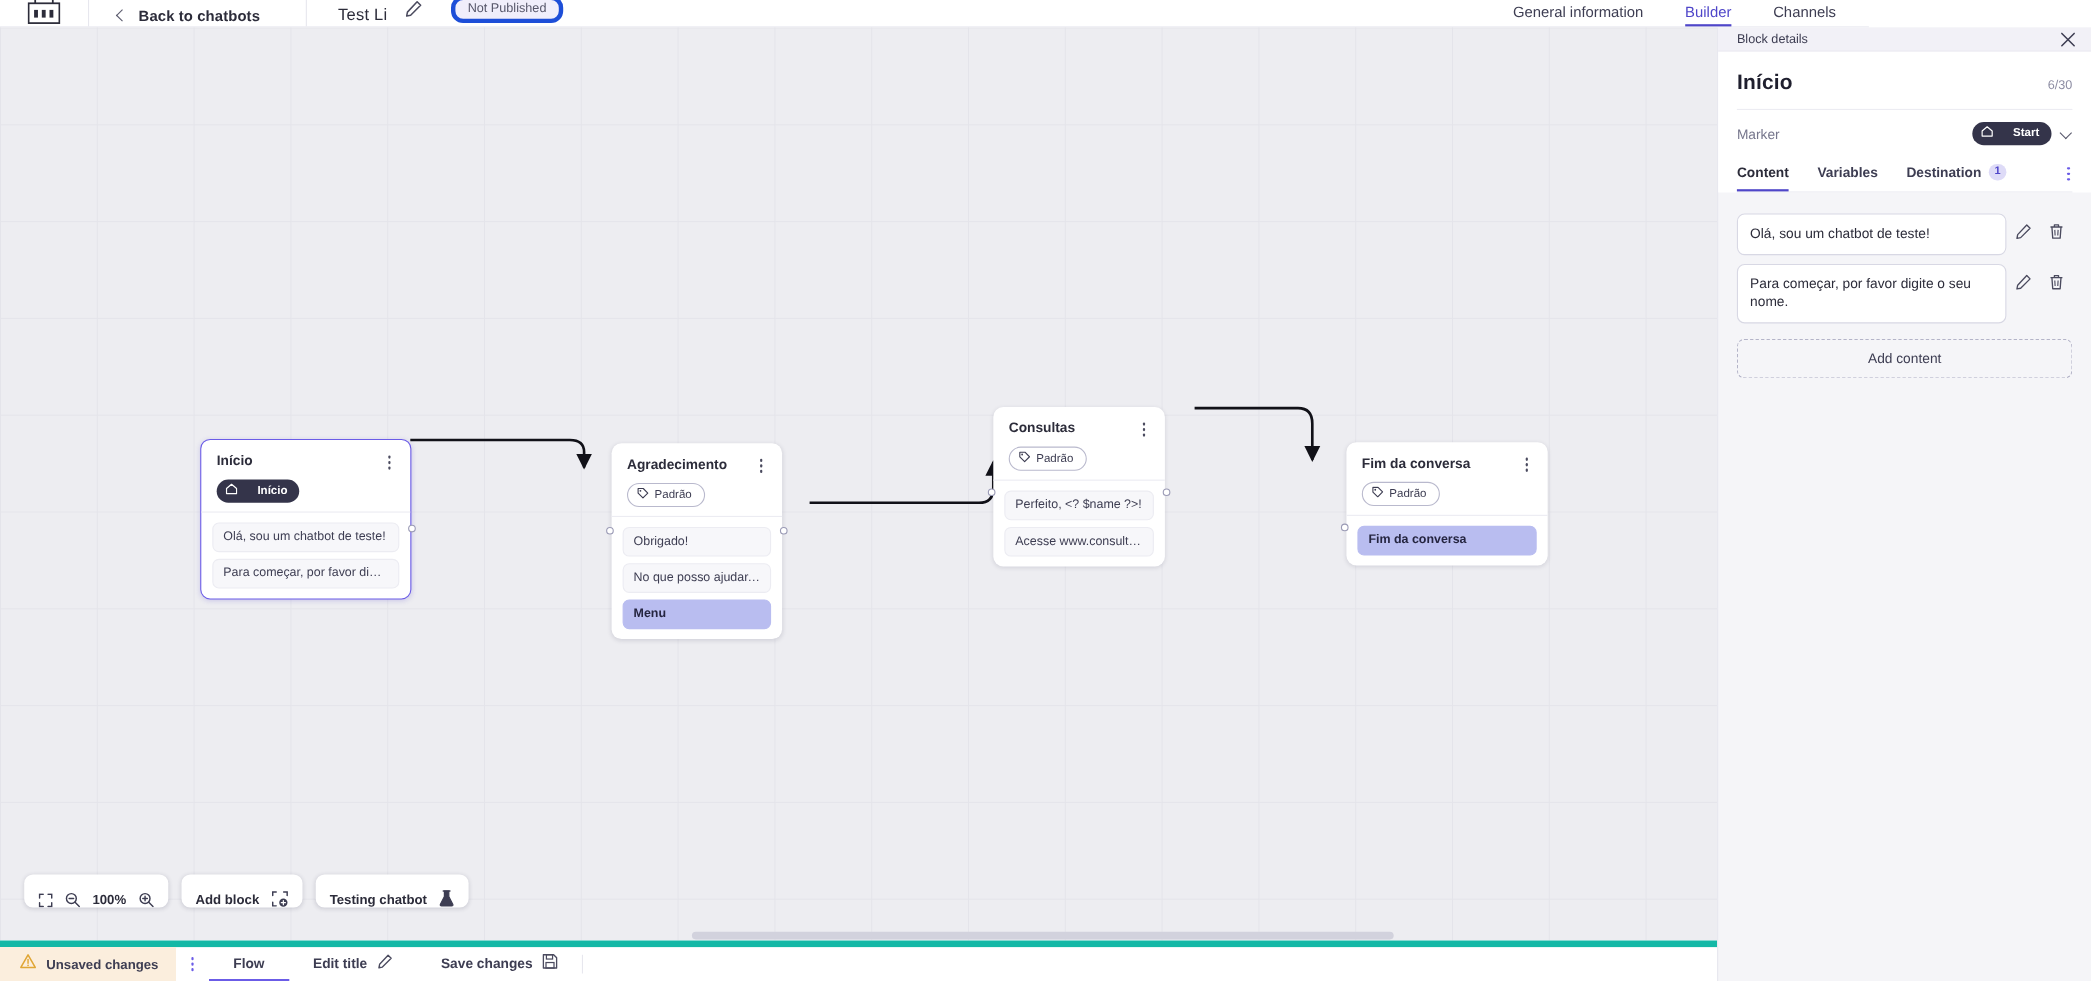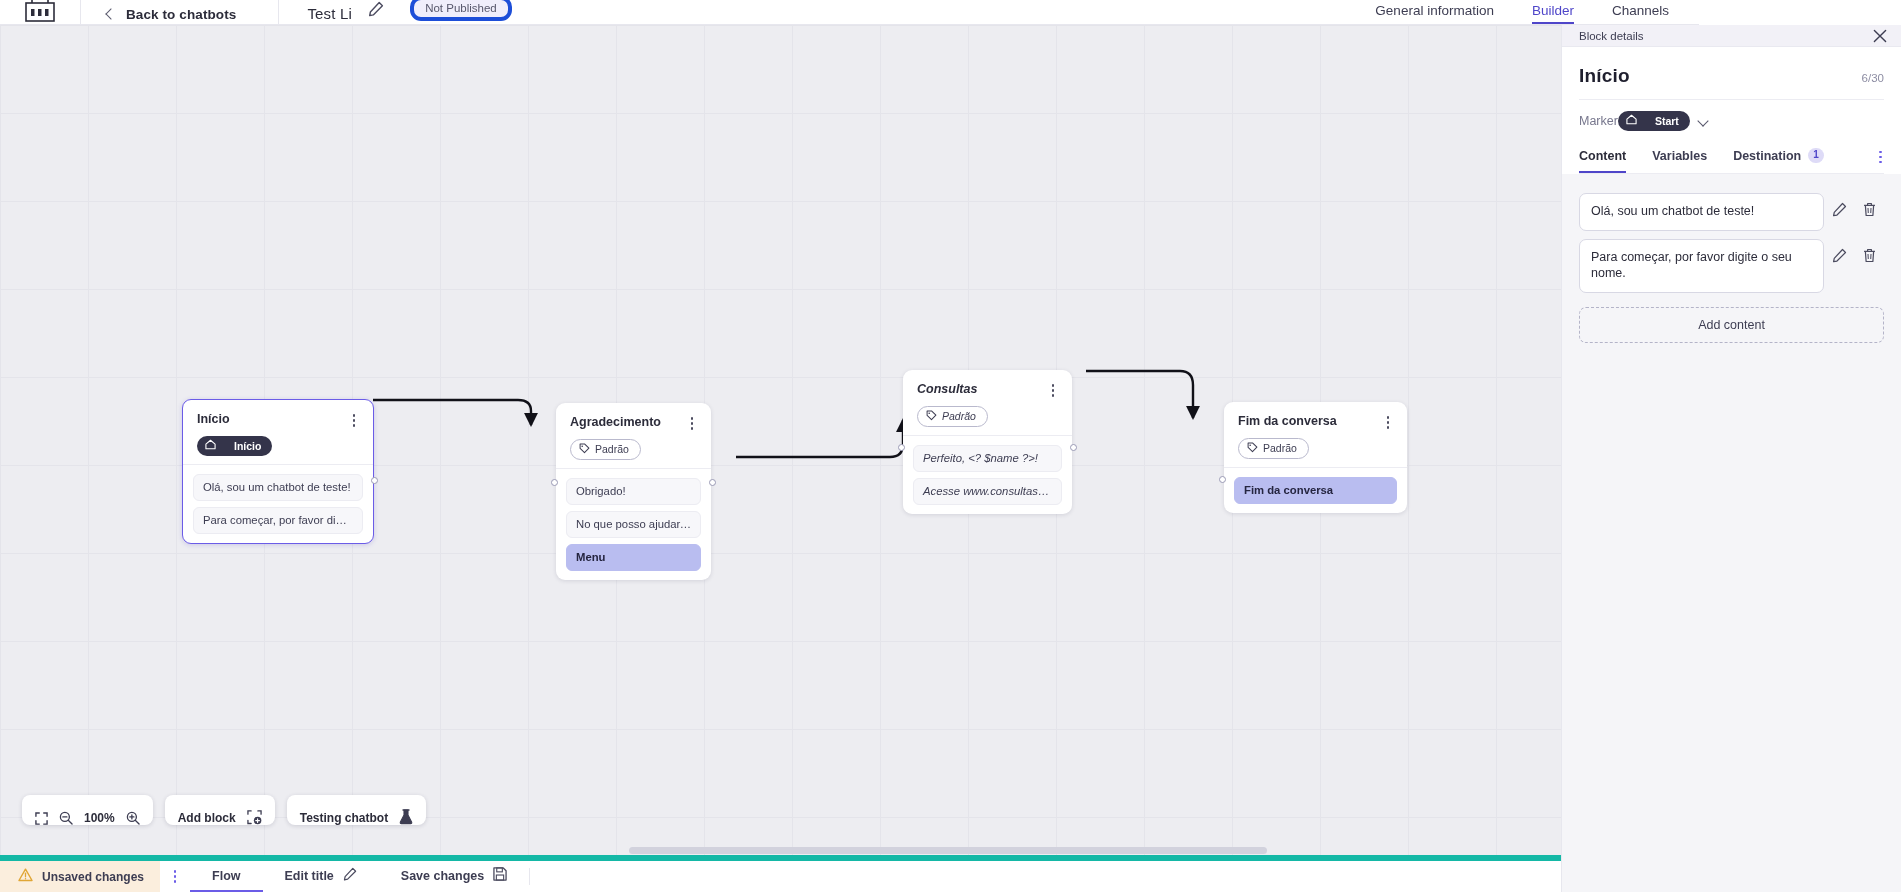--- a/index.html
+++ b/index.html
@@ -180,21 +180,21 @@
   .rp-close { cursor: pointer; display: flex; }
   .rp-body { background: #ffffff; padding: 0 17px; }
   .rp-titlerow {
     display: flex; align-items: baseline; justify-content: space-between;
     padding-top: 18px; padding-bottom: 12px;
     border-bottom: 1px solid #ececf2;
   }
   .rp-title { font-size: 19px; font-weight: 700; color: #1f1f2e; letter-spacing: .2px; }
   .rp-count { font-size: 11.5px; color: #8d8da3; }
   .rp-markerrow {
-    display: flex; align-items: center; 
+    display: flex; align-items: center; justify-content: space-between;
     padding-top: 11px; padding-bottom: 10px;
   }
   .rp-marker-lbl { font-size: 12.5px; color: #77778d; }
   .rp-marker-ctl { display: flex; align-items: center; gap: 8px; cursor: pointer; }
   .chev-dn { width: 11px; height: 11px; position: relative; }
   .chev-dn::before {
     content:''; position:absolute; left:1px; top:1px; width:7px; height:7px;
     border-right:1.6px solid #57576b; border-bottom:1.6px solid #57576b;
     transform: rotate(45deg);
   }
@@ -334,21 +334,21 @@
       <div class="node-items-sep"></div>
       <div class="node-items">
         <div class="node-item">Obrigado!</div>
         <div class="node-item">No que posso ajudar, &lt;? $name ...</div>
         <div class="node-item accent">Menu</div>
       </div>
       <span class="port" style="left:-5px; top:76px;"></span>
       <span class="port" style="right:-5px; top:76px;"></span>
     </div>
 
-    <div class="node" style="left:903px; top:345px; width:169px;font-style:italic;">
+    <div class="node" style="left:903px; top:345px; width:156px;">
       <div class="node-head">
         <div class="node-title">Consultas</div>
         <div class="kebab">
             <i></i>
             <i></i>
             <i></i>
           </div>
       </div>
       <div class="node-tagrow">
         <span class="tag-default">

